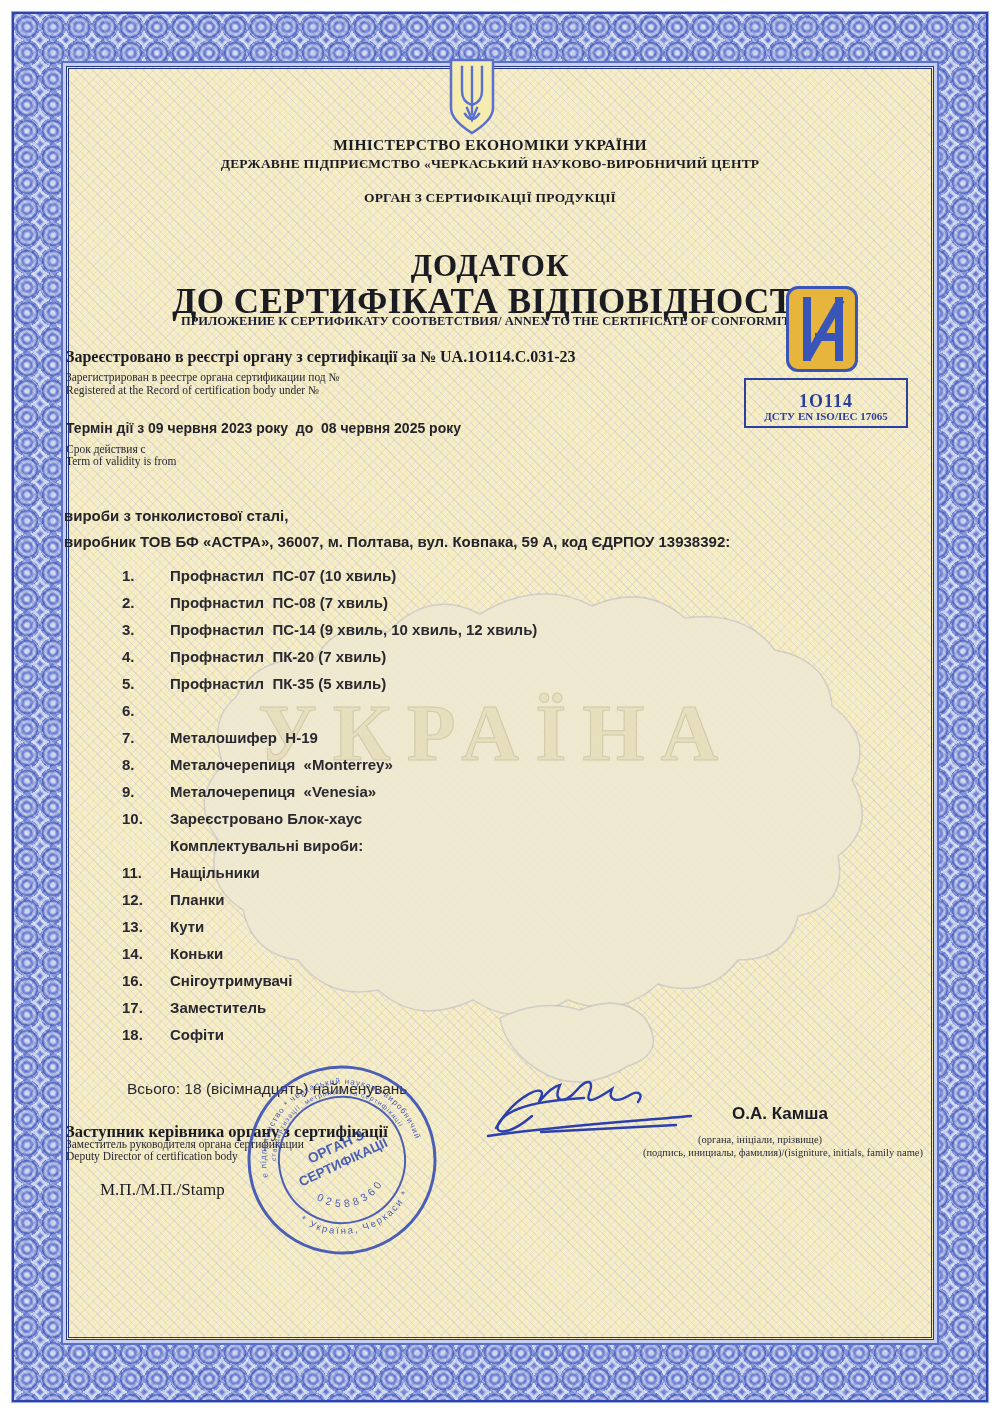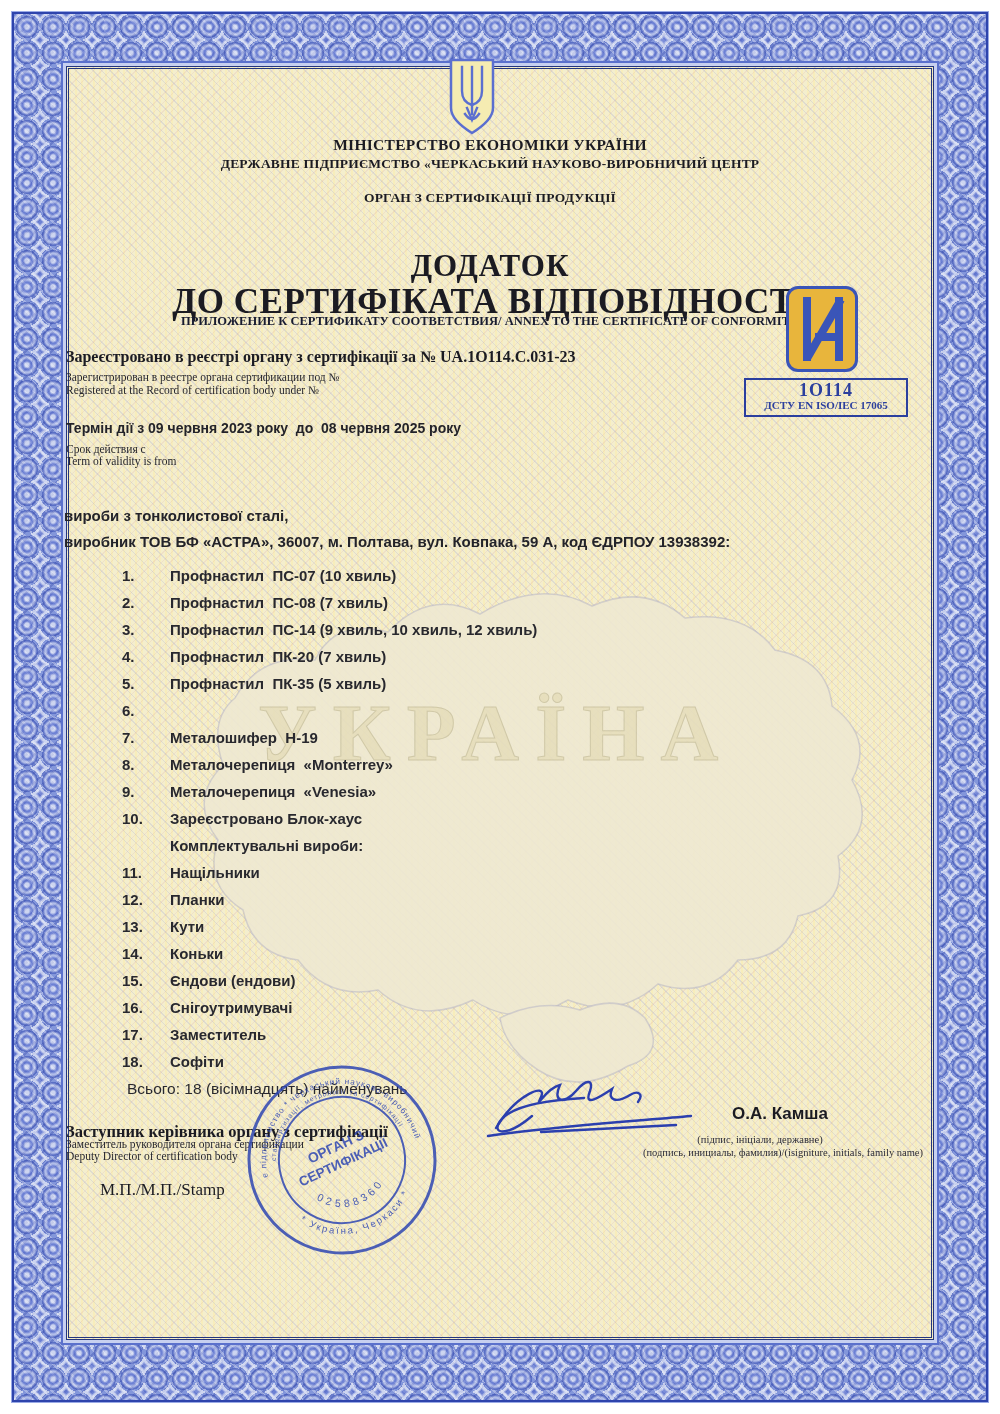--- a/index.html
+++ b/index.html
@@ -32,21 +32,21 @@
   .titlesub{font-weight:bold;font-size:12.5px;color:#181c30;}
   .regmain{font-weight:bold;font-size:16px;}
   .small{font-size:11.5px;color:#27272e;line-height:12.5px;}
   .sans{font-family:"Liberation Sans",sans-serif;}
   .bold{font-weight:normal;}
   .validity-main{font-size:14px;font-weight:bold;color:#232329;}
   .intro{font-size:15px;font-weight:bold;color:#232329;line-height:27px;}
   .list{font-size:15px;font-weight:bold;color:#28282e;}
   .row{display:flex;height:27px;line-height:27px;}
   .num{width:48px;flex:0 0 48px;}
-  .codebox{border:2px solid #2b3f9e;color:#2b3f9e;text-align:center;padding-top:1px;}
+  .codebox{border:2px solid #2b3f9e;color:#2b3f9e;text-align:center;padding-top:12px;}
   .codebox .c1{font-size:18px;font-weight:bold;line-height:18px;letter-spacing:1px;}
   .codebox .c2{font-size:11px;font-weight:bold;line-height:13px;}
   .logo{border-radius:12px;background:#e8b53c;border:3px solid #3a55b8;}
   .postitle{font-size:16.5px;font-weight:bold;margin-top:8px;}
   .namesign{font-size:17px;font-weight:bold;}
   .stampnote{font-size:17px;}
   .cap{font-size:10.5px;color:#2c2c38;text-align:center;line-height:12px;}
   svg{display:block;}
 </style>
 </head>
@@ -160,24 +160,20 @@
       </div>
     <div class="row">
         <span class="num">13.</span>
         <span>Кути</span>
       </div>
     <div class="row">
         <span class="num">14.</span>
         <span>Коньки</span>
       </div>
     <div class="row">
-        <span class="num">15.</span>
-        <span>Єндови (ендови)</span>
-      </div>
-    <div class="row">
         <span class="num">16.</span>
         <span>Снігоутримувачі</span>
       </div>
     <div class="row">
         <span class="num">17.</span>
         <span>Заместитель</span>
       </div>
     <div class="row">
         <span class="num">18.</span>
         <span>Софіти</span>
@@ -194,21 +190,21 @@
   <svg class="abs" style="left:486px;top:1076px;z-index:4" width="225" height="70" viewBox="0 0 225 70">
     <g fill="none" stroke="#2b3fae" stroke-width="2.4" stroke-linecap="round">
       <path d="M10,52 C30,18 62,6 55,21 C48,36 60,12 74,9 C66,26 78,29 90,15 C100,3 108,3 104,15 C97,32 114,21 126,13 C121,25 131,27 144,19 C152,14 158,18 152,26"></path>
       <path d="M46,40 C20,62 4,58 15,44 C26,30 62,24 98,22"></path>
       <path d="M2,60 C60,51 150,45 205,40"></path>
       <path d="M55,56 L190,49"></path>
     </g>
   </svg>
 
   <div class="abs sans namesign" style="left:732px;top:1104px;z-index:2">О.А. Камша</div>
-  <div class="abs cap" style="left:540px;top:1134px;width:440px;z-index:2">(підпис, ініціали, державне)</div>
+  <div class="abs cap" style="left:540px;top:1134px;width:440px;z-index:2">(органа, ініціали, прізвище)</div>
   <div class="abs cap" style="left:548px;top:1147px;width:470px;z-index:2">(подпись, инициалы, фамилия)/(isigniture, initials, family name)</div>
 
   <svg class="abs" style="left:237px;top:1055px;z-index:3;opacity:.85" width="210" height="210" viewBox="0 0 210 210">
     <defs>
       <path id="arcTop" d="M 29,105 A 76,76 0 1 1 181,105"></path>
       <path id="arcInner" d="M 39,105 A 66,66 0 1 1 171,105"></path>
       <path id="arcBottom" d="M 31,105 A 74,74 0 0 0 179,105"></path>
       <path id="arcNum" d="M 58,105 A 47,47 0 0 0 152,105"></path>
     </defs>
     <g transform="rotate(-15 105 105)" fill="#2f47b2">

